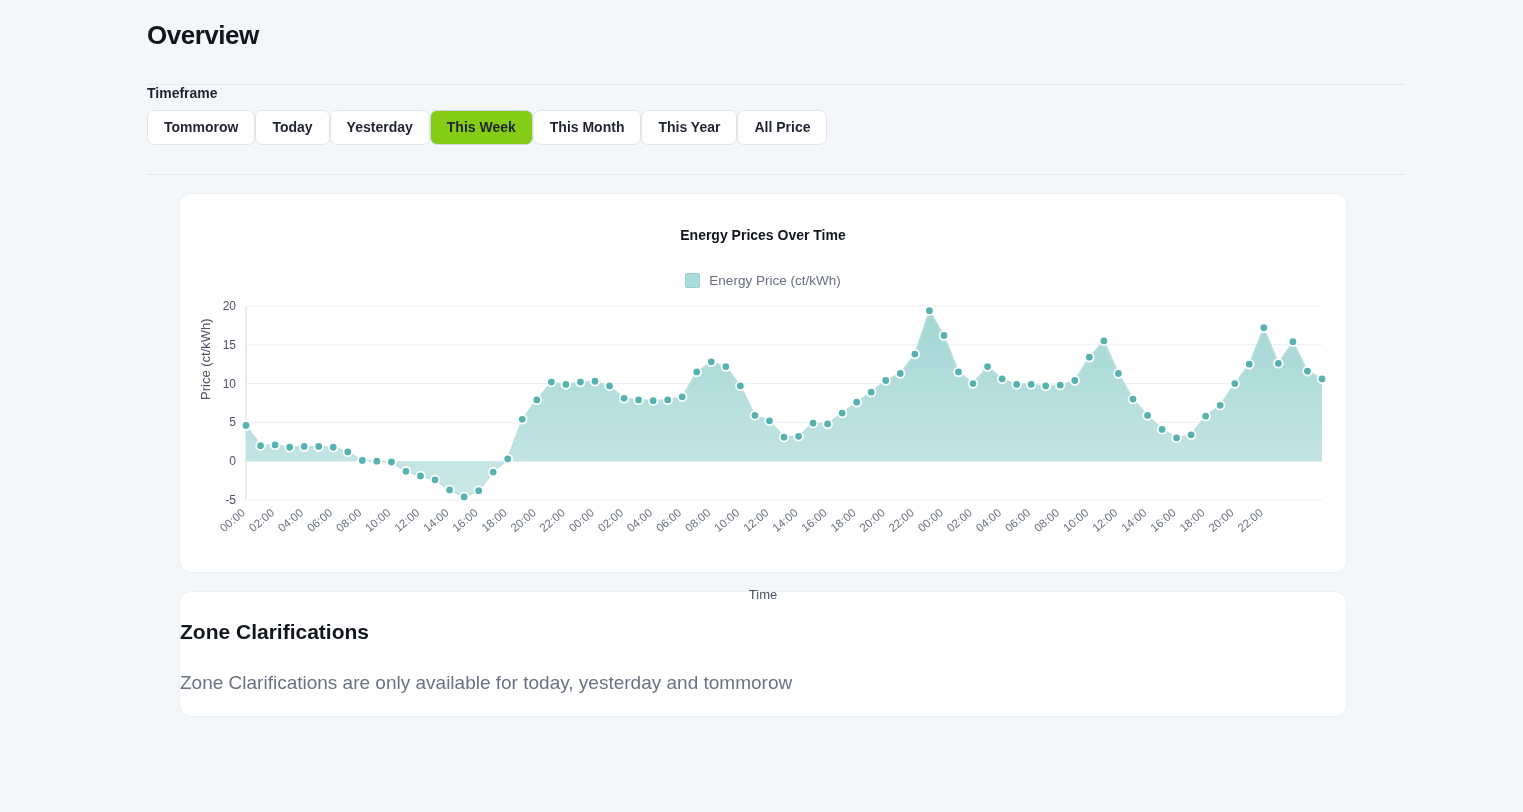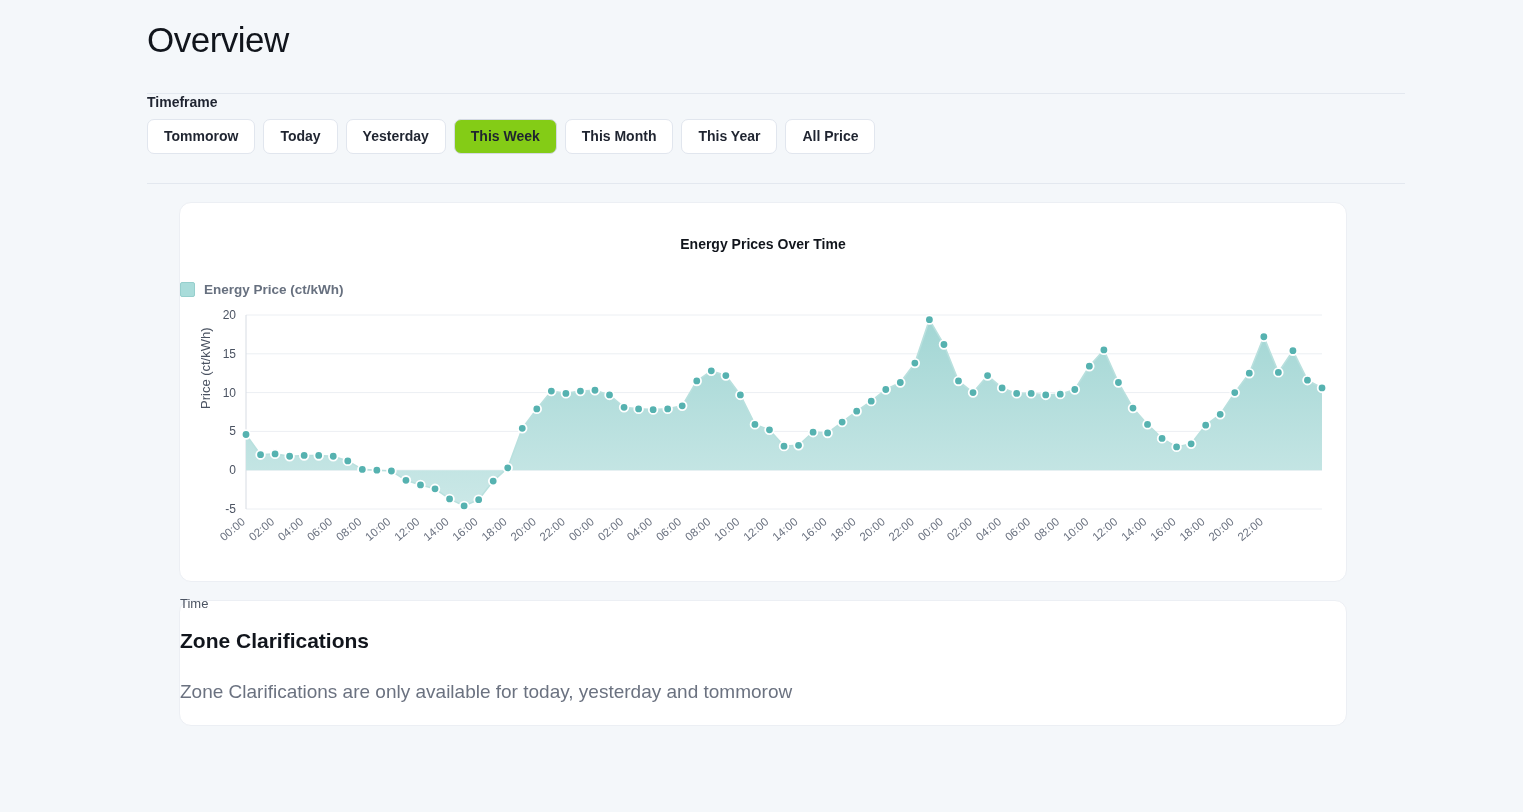--- a/index.html
+++ b/index.html
@@ -10,43 +10,43 @@
     height: 812px;
     background: #f4f7fa;
     font-family: "Liberation Sans", sans-serif;
     color: #1f2430;
     overflow: hidden;
   }
 
   .page { padding: 0 128px 0 147px; }
 
   .page-title {
-    font-size: 35px;
-    font-weight: normal;
+    font-size: 26px;
+    font-weight: bold;
     letter-spacing: -0.5px;
     margin: 0;
     padding-top: 20px;
     color: #11151c;
   }
 
   .divider {
     height: 1px;
     background: #e3e8ef;
     margin-top: 33px;
     width: 1258px;
   }
 
   .timeframe-label {
     font-size: 14px;
     font-weight: bold;
     color: #1f2430;
     margin-bottom: 9px;
   }
 
-  .btn-row { display: flex; gap: 8px; }
+  .btn-row { display: flex; }
 
   .tf-btn {
     background: #ffffff;
     border: 1px solid #e1e6ee;
     border-radius: 7px;
     padding: 0 16px;
     height: 35px;
     line-height: 33px;
     font-family: "Liberation Sans", sans-serif;
     font-size: 14px;
@@ -80,23 +80,23 @@
     font-size: 14px;
     font-weight: bold;
     color: #11151c;
     padding-top: 33px;
     margin: 0;
   }
 
   .legend {
     display: flex;
     align-items: center;
+    justify-content: center;
     gap: 9px;
     margin-top: 30px;
-    font-weight: bold;
   }
   .legend-swatch {
     width: 15px; height: 15px;
     background: #a9dcda;
     border: 1px solid #96cfcd;
     border-radius: 2px;
   }
   .legend-text { font-size: 13.5px; color: #67707f; }
 
   .plot-wrap {
@@ -114,20 +114,21 @@
     transform-origin: left top;
     font-size: 13px;
     color: #4b5362;
     white-space: nowrap;
   }
 
   .x-axis-title {
     position: absolute;
     left: 0; right: 0;
     bottom: -60px;
+    text-align: center;
     font-size: 13px;
     color: #4b5362;
   }
 
   .tick-label { font-size: 11.5px; fill: #6b7280; font-family: "Liberation Sans", sans-serif; }
   .ytick-label { font-size: 12px; fill: #4b5362; font-family: "Liberation Sans", sans-serif; }
 
   .info-card { height: 126px; }
   .info-title {
     font-size: 21px;

